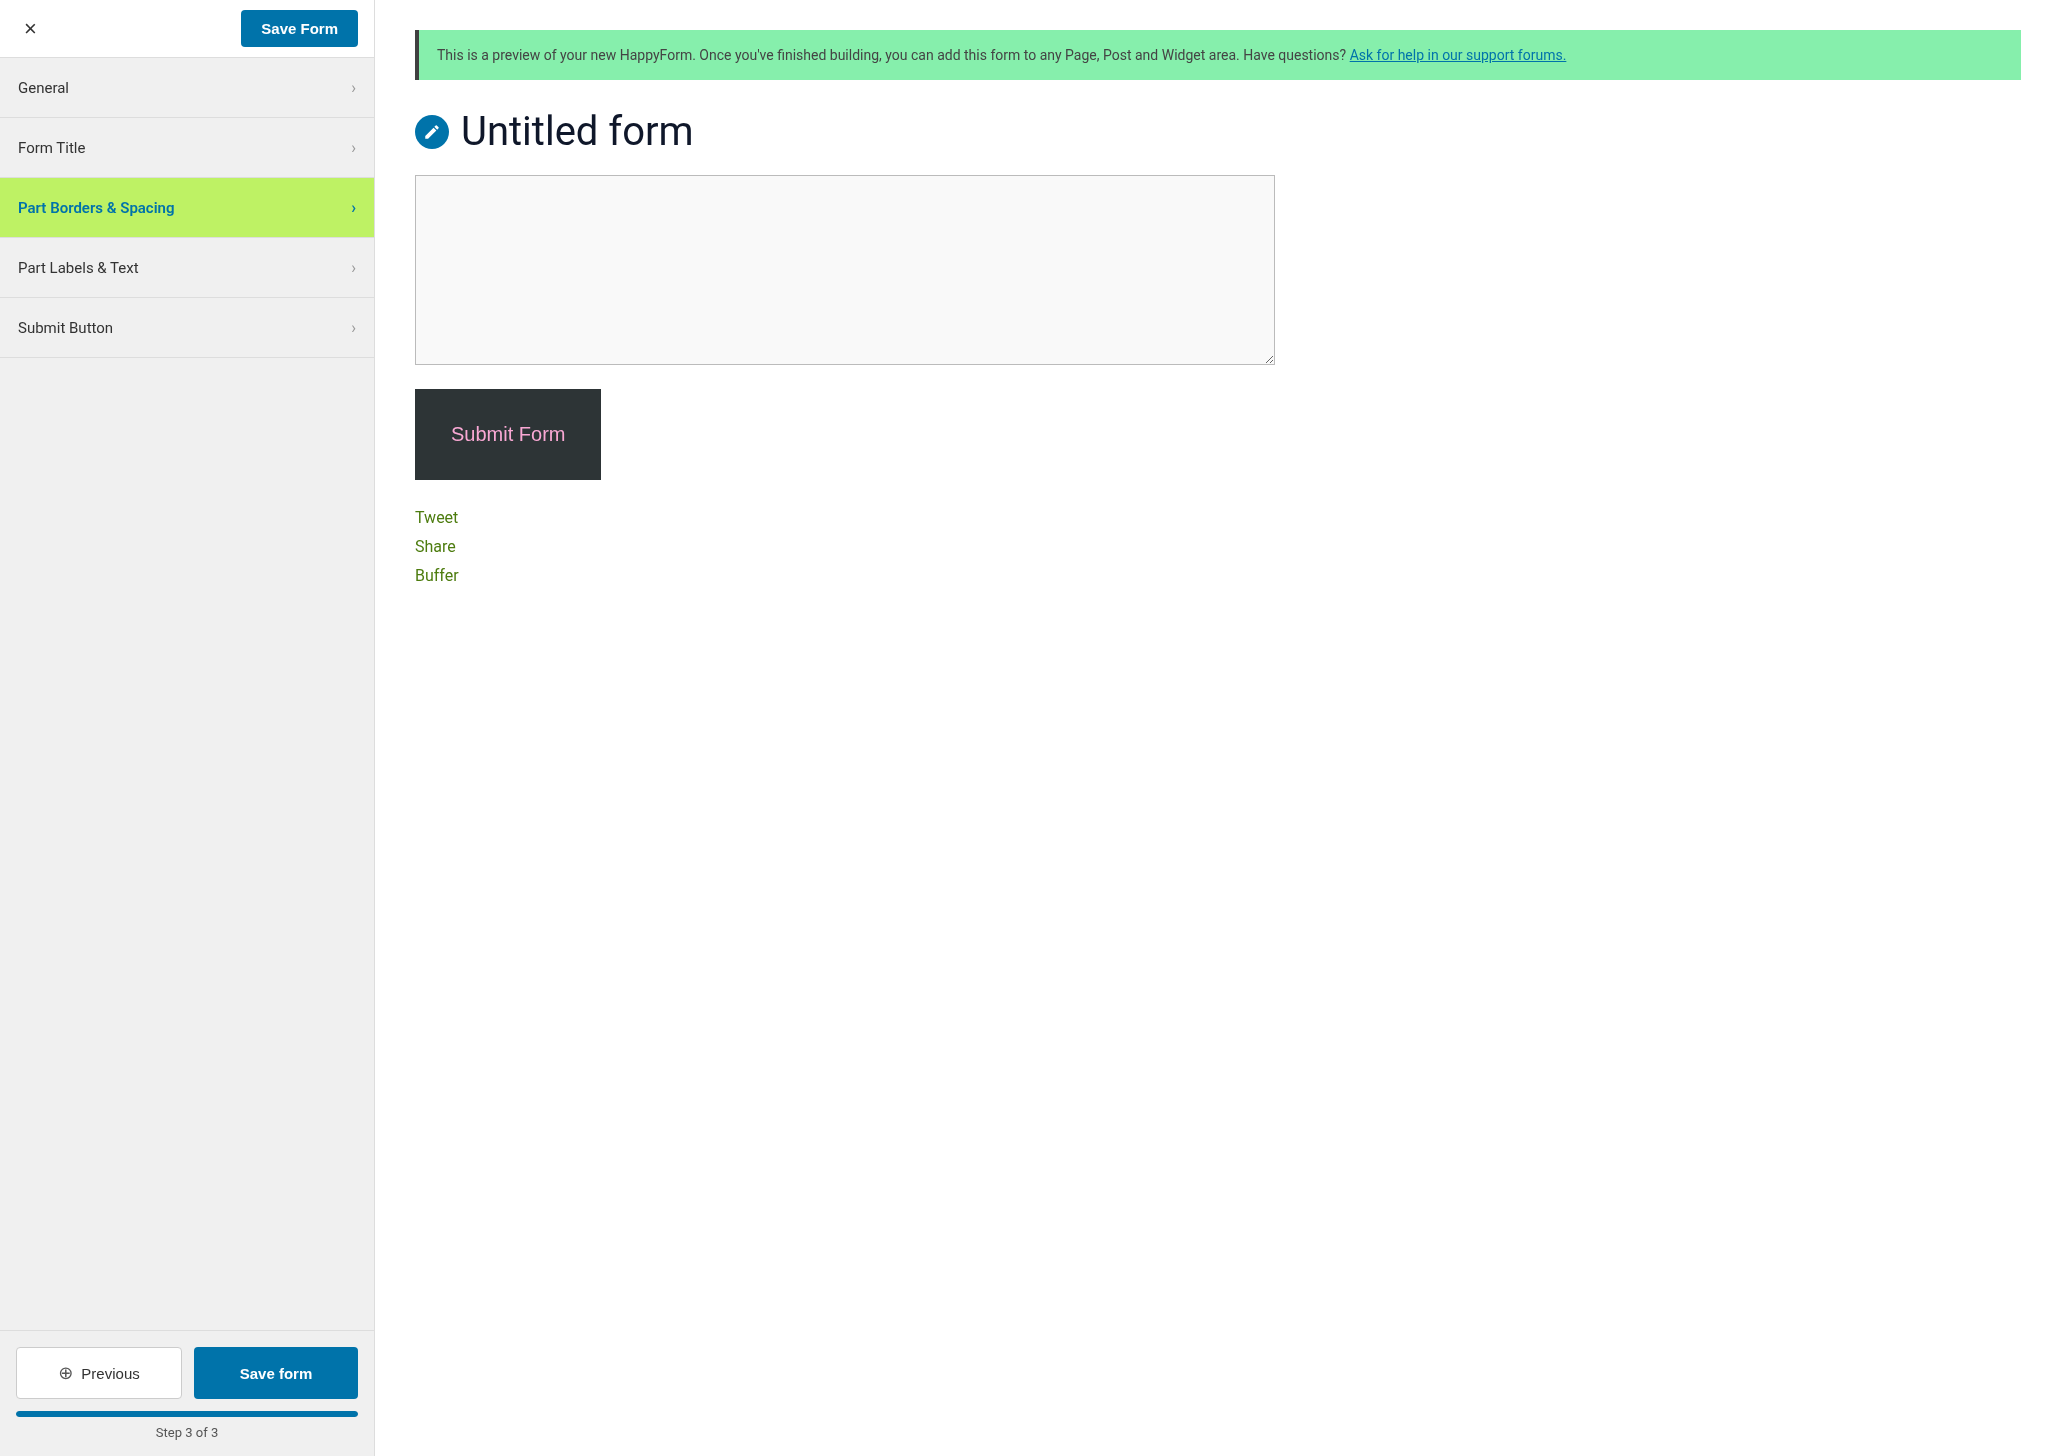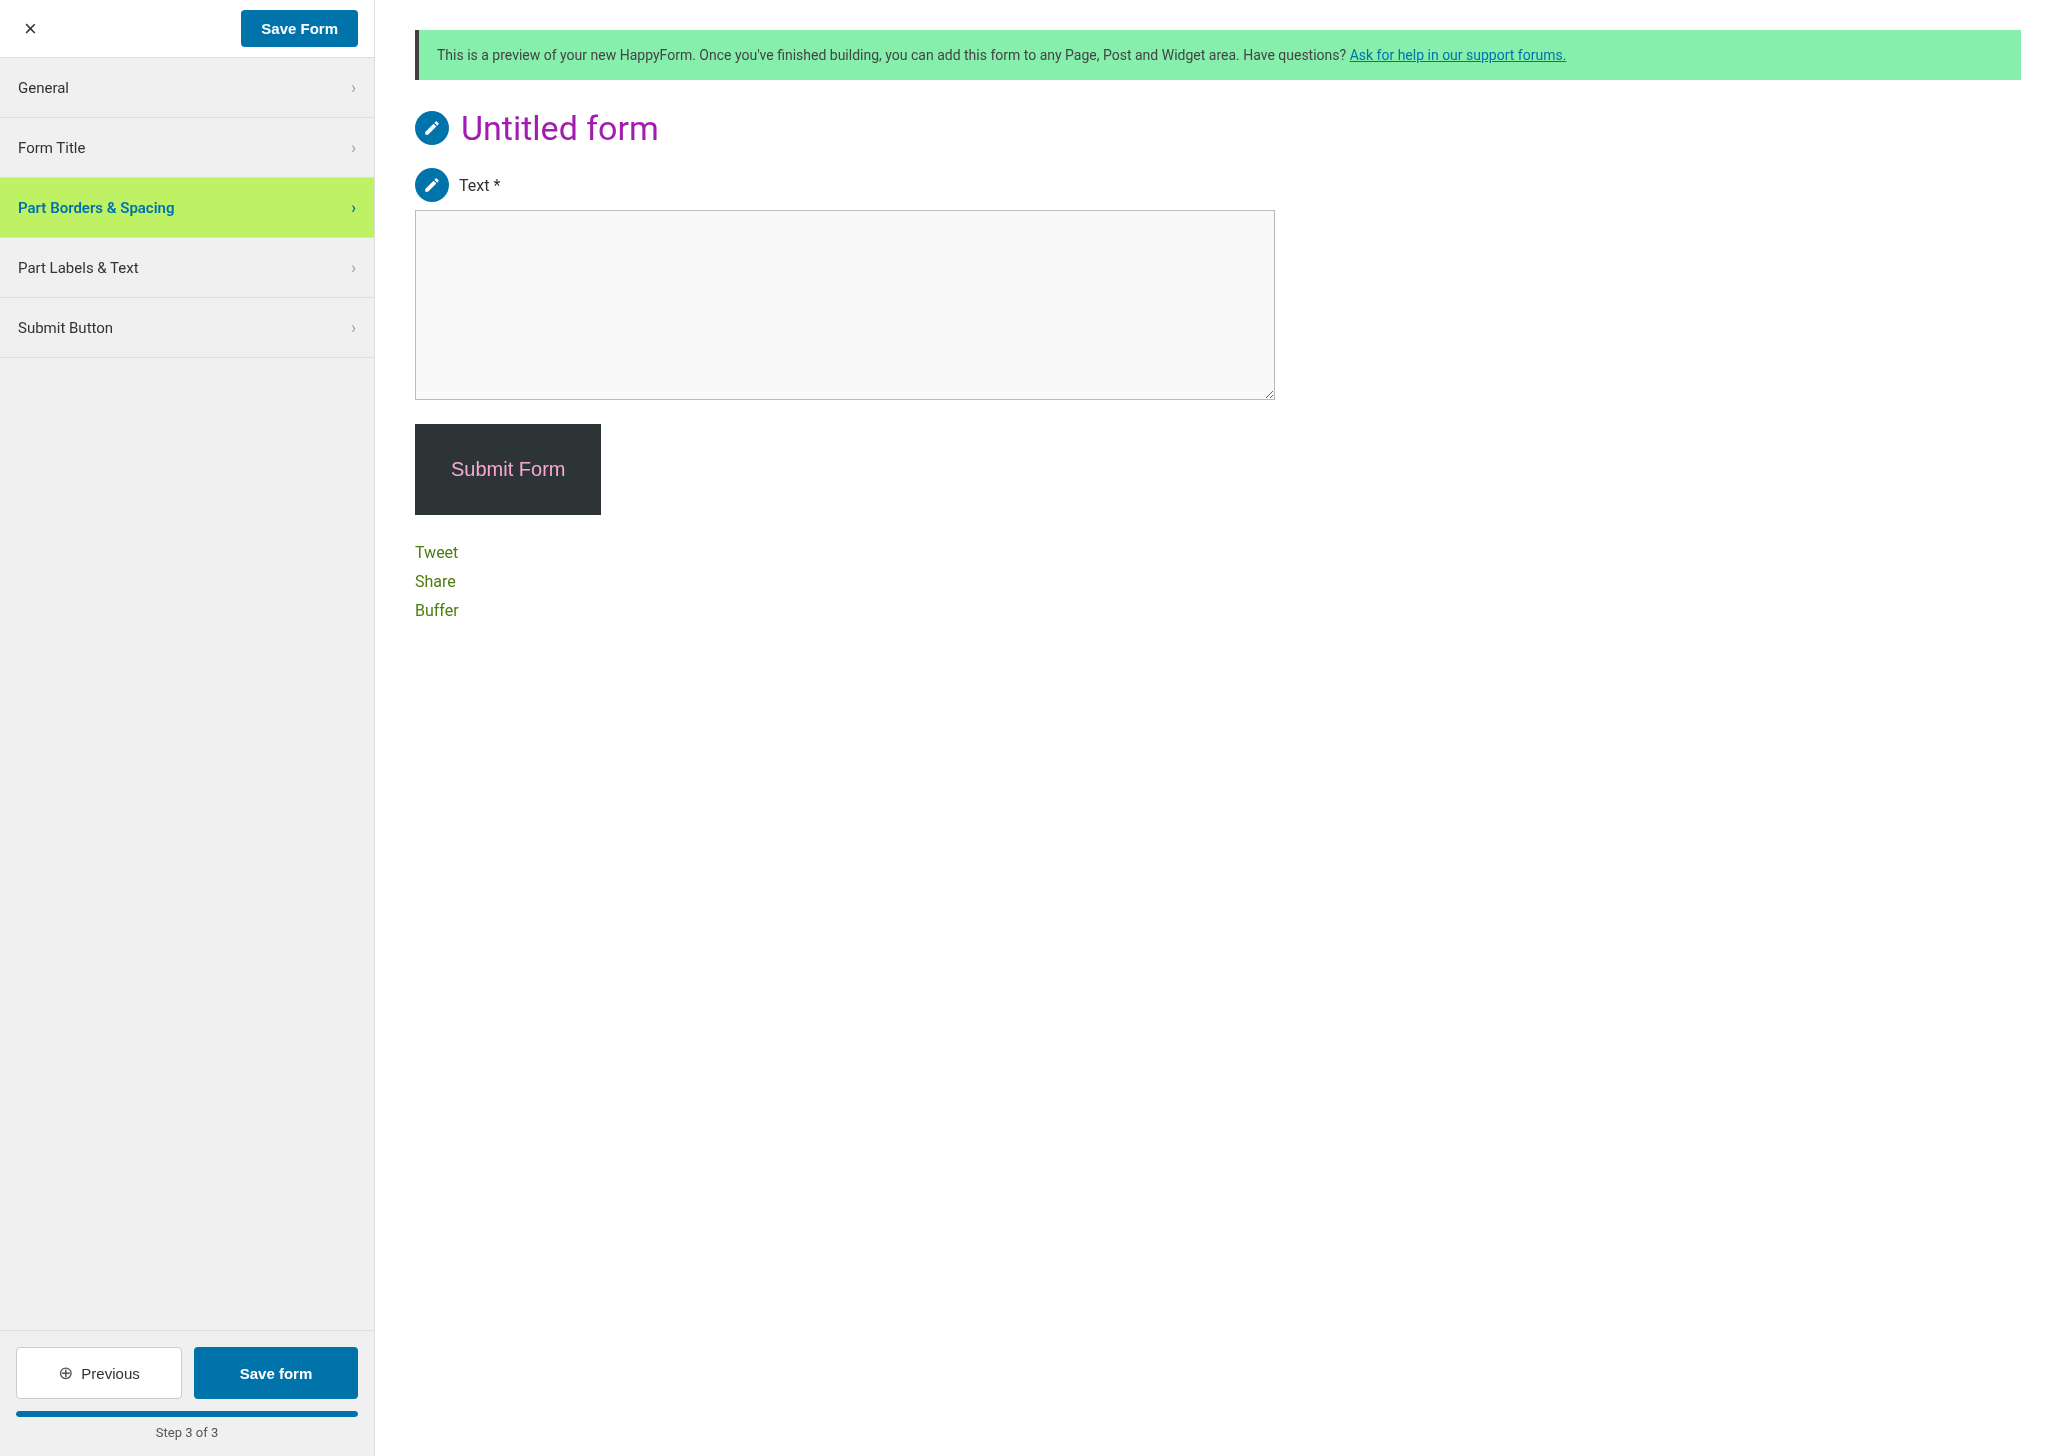--- a/index.html
+++ b/index.html
@@ -194,23 +194,23 @@
       flex-shrink: 0;
     }
 
     .edit-icon-circle svg {
       fill: #fff;
       width: 18px;
       height: 18px;
     }
 
     .form-main-title {
-      font-size: 34px;
+      font-size: 40px;
       font-weight: 400;
-      color: #a21caf;
+      color: #0f172a;
     }
 
     .form-field-section {
       margin-bottom: 20px;
     }
 
     .field-label-row {
       display: flex;
       align-items: center;
       gap: 10px;
@@ -321,31 +321,20 @@
   <div class="form-title-row">
     <div class="edit-icon-circle">
       <svg viewBox="0 0 24 24" xmlns="http://www.w3.org/2000/svg">
         <path d="M3 17.25V21h3.75L17.81 9.94l-3.75-3.75L3 17.25zM20.71 7.04a1 1 0 0 0 0-1.41l-2.34-2.34a1 1 0 0 0-1.41 0l-1.83 1.83 3.75 3.75 1.83-1.83z"></path>
       </svg>
     </div>
     <h1 class="form-main-title">Untitled form</h1>
   </div>
 
   <div class="form-field-section">
-    <div class="field-label-row">
-      <div class="edit-icon-circle">
-        <svg viewBox="0 0 24 24" xmlns="http://www.w3.org/2000/svg" fill="white" width="18" height="18">
-          <path d="M3 17.25V21h3.75L17.81 9.94l-3.75-3.75L3 17.25zM20.71 7.04a1 1 0 0 0 0-1.41l-2.34-2.34a1 1 0 0 0-1.41 0l-1.83 1.83 3.75 3.75 1.83-1.83z"></path>
-        </svg>
-      </div>
-      <span class="field-label">
-        <span>Text</span>
-        <span class="field-required">*</span>
-      </span>
-    </div>
     <textarea class="form-textarea" style=""></textarea>
   </div>
 
   <div>
     <button class="submit-form-btn">Submit Form</button>
   </div>
 
   <div class="social-links">
 
   <a class="social-link" href="#">Tweet</a>

